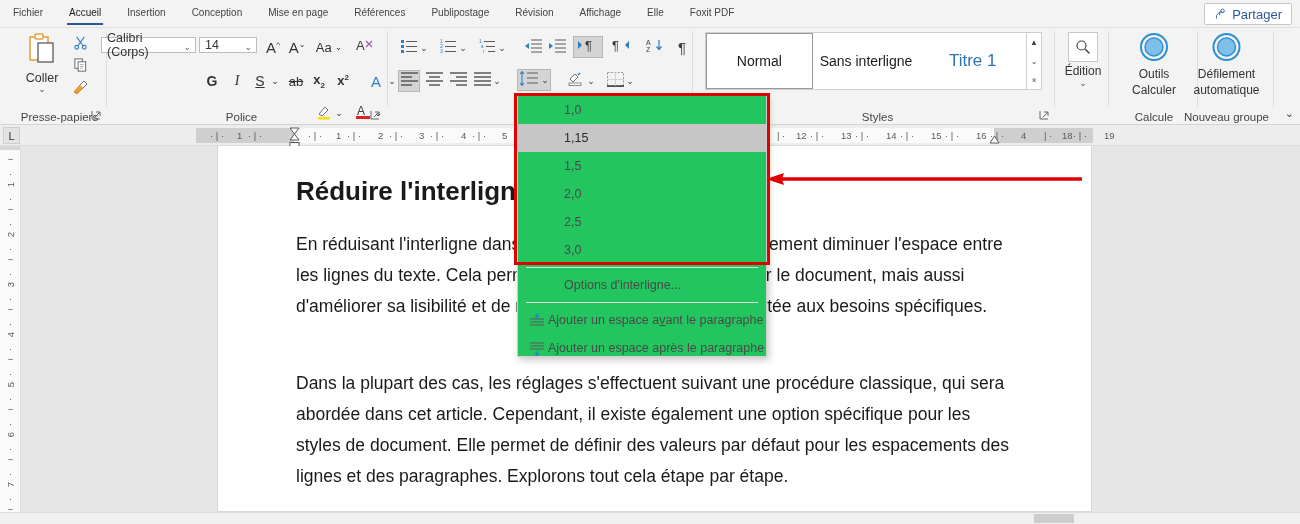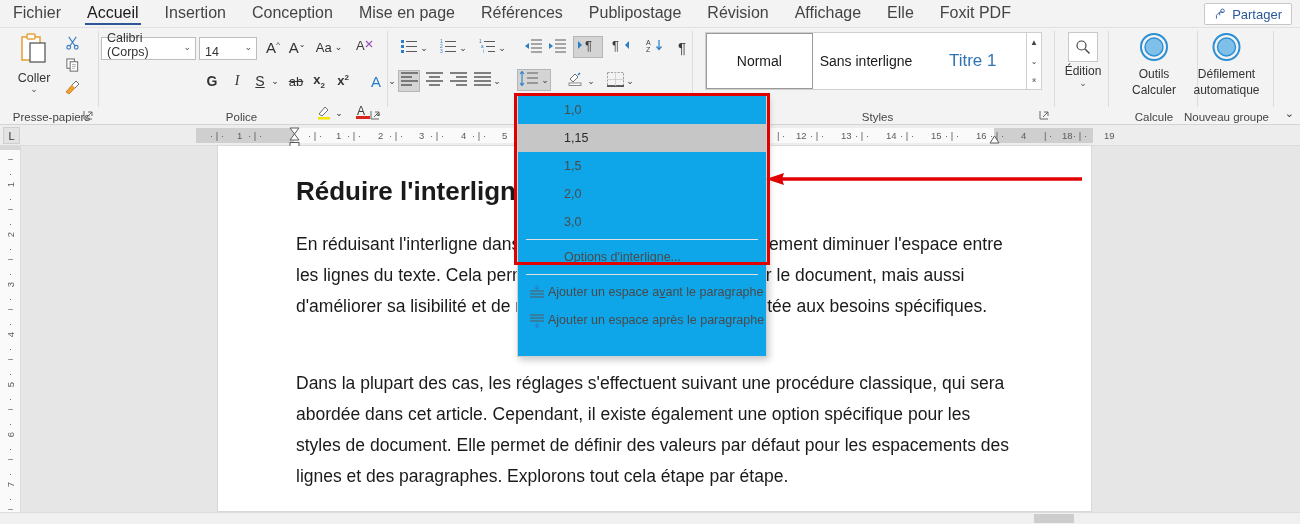--- a/index.html
+++ b/index.html
@@ -11,21 +11,21 @@
   }
   #app { position:relative; width:1300px; height:524px; background:#e6e6e6; }
 
   
   .tabbar {
     position:absolute; left:0; top:0; width:1300px; height:28px;
     background:#f3f3f3; display:flex; align-items:flex-end;
     border-bottom:1px solid #e1e1e1;
   }
   .tab {
-    font-size:16px; color:#444; padding:4px 13px 6px 13px; white-space:nowrap;
+    font-size:10px; color:#444; padding:4px 13px 6px 13px; white-space:nowrap;
     position:relative; line-height:16px;
   }
   .tab.active { color:#1a1a1a; }
   .tab.active::after {
     content:""; position:absolute; left:11px; right:11px; bottom:2px;
     height:2px; background:#2b579a;
   }
   .share-btn {
     position:absolute; right:8px; top:3px; height:22px;
     border:1px solid #c8c8c8; background:#fff; color:#2b579a;
@@ -44,34 +44,34 @@
     position:absolute; bottom:2px; left:0; width:100%;
     text-align:center; font-size:11.5px; color:#444;
   }
   .grp-sep { position:absolute; top:3px; width:1px; height:76px; background:#dcdcdc; }
   .dlg {
     position:absolute; bottom:3px; width:12px; height:12px;
     color:#555; font-size:10px; line-height:12px;
   }
 
   
-  .g-clip { left:4px; width:95px; }
+  .g-clip { left:12px; width:95px; }
   .paste-btn {
     position:absolute; left:6px; top:4px; width:48px; height:66px;
     display:flex; flex-direction:column; align-items:center; gap:1px;
   }
   .paste-lbl { font-size:12.5px; color:#333; }
   .chev { font-size:9px; color:#555; line-height:6px; }
   .mini-btn { position:absolute; width:24px; height:20px; display:flex; align-items:center; justify-content:center; }
 
   
   .g-font { left:95px; width:293px; }
   .combo {
-    position:absolute; height:23px; border:1px solid #bdbdbd; background:#fff;
-    font-size:12.5px; color:#333; display:flex; align-items:flex-end;
+    position:absolute; height:16px; border:1px solid #bdbdbd; background:#fff;
+    font-size:12.5px; color:#333; display:flex; align-items:center;
     padding-left:5px; padding-right:14px; position:absolute;
   }
   .combo .cv { position:absolute; right:4px; top:4px; font-size:9px; color:#555; }
   .fbtn {
     position:absolute; display:flex; align-items:center; justify-content:center;
     color:#333; height:22px;
   }
   .fbtn.sq { width:22px; }
 
   
@@ -171,21 +171,21 @@
     background:#f0f0f0; border-top:1px solid #dcdcdc;
   }
   .hscroll-thumb {
     position:absolute; left:1034px; top:1px; width:40px; height:9px;
     background:#cdcdcd;
   }
 
   
   .dropdown {
     position:absolute; left:517px; top:95px; width:250px; height:262px;
-    background:#0ea5e9; border:1px solid #d0d0d0;
+    background:#22c55e; border:1px solid #d0d0d0;
     box-shadow:2px 3px 7px rgba(0,0,0,0.22);
     z-index:50;
   }
   .dd-item {
     height:28px; display:flex; align-items:center;
     font-size:12.5px; color:#4a4a4a; padding-left:46px;
   }
   .dd-item.sel { background:#c6c6c6; color:#2b2b2b; }
   .dd-sep { height:1px; background:#e0e0e0; margin:3px 8px; }
   .dd-item.icon-row { padding-left:8px; }
@@ -709,20 +709,23 @@
     <div class="dd-item sel">
         <span>1,15</span>
       </div>
     <div class="dd-item">
         <span>1,5</span>
       </div>
     <div class="dd-item">
         <span>2,0</span>
       </div>
     <div class="dd-item">
+        <span>2,5</span>
+      </div>
+    <div class="dd-item">
         <span>3,0</span>
       </div>
     <div class="dd-sep"></div>
     <div class="dd-item">
         <span>Options d'interligne...</span>
       </div>
     <div class="dd-sep"></div>
     <div class="dd-item icon-row">
       <span class="dd-icn">
         <svg width="16" height="15" viewBox="0 0 16 15">

